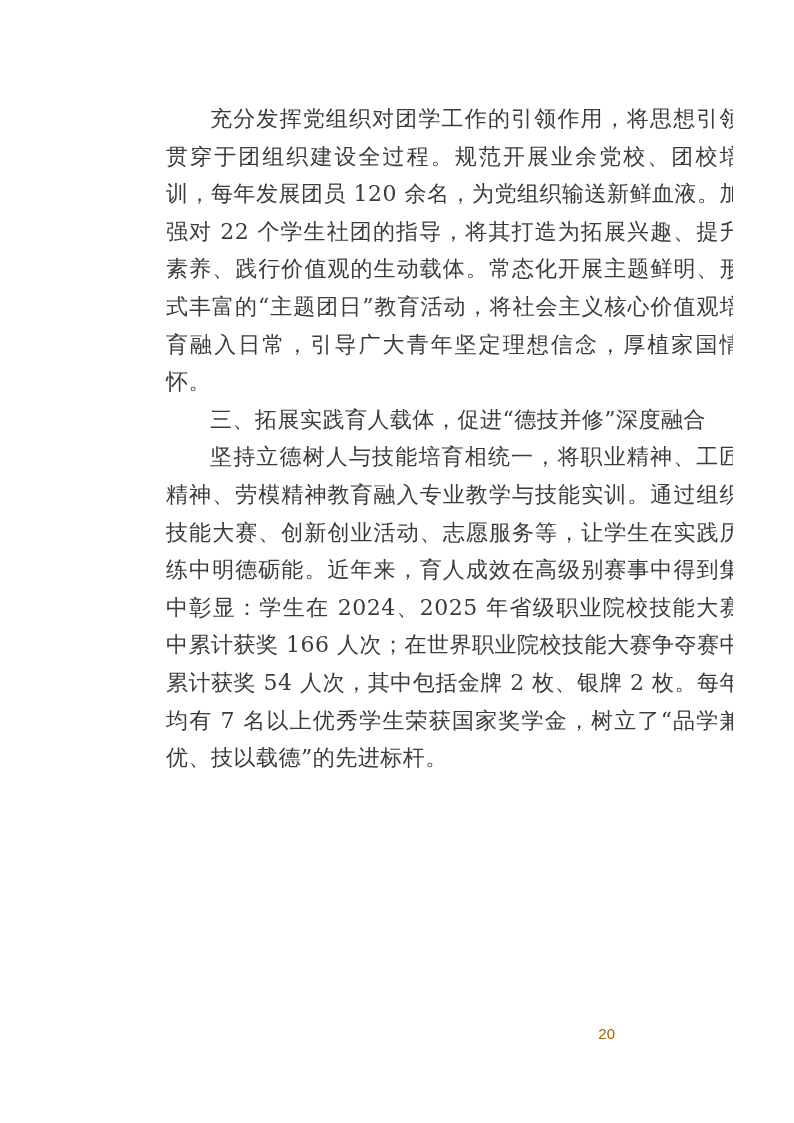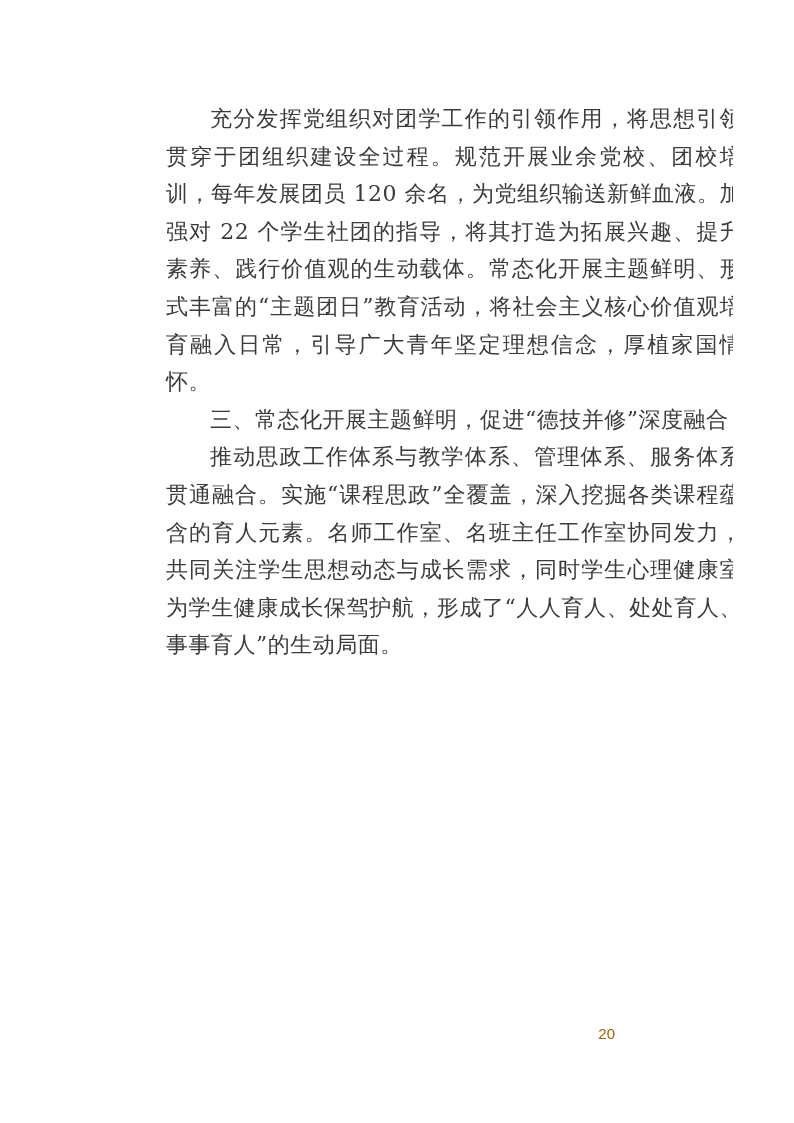--- a/index.html
+++ b/index.html
@@ -43,22 +43,22 @@
   }
 </style>
 </head>
 <body>
 
 <div class="page">
 
   <div class="doc-body">
     <p>充分发挥党组织对团学工作的引领作用，将思想引领贯穿于团组织建设全过程。规范开展业余党校、团校培训，每年发展团员 120 余名，为党组织输送新鲜血液。加强对 22 个学生社团的指导，将其打造为拓展兴趣、提升素养、践行价值观的生动载体。常态化开展主题鲜明、形式丰富的“主题团日”教育活动，将社会主义核心价值观培育融入日常，引导广大青年坚定理想信念，厚植家国情怀。</p>
 
-    <p class="heading">三、常态化开展主题鲜明，促进“德技并修”深度融合</p>
+    <p class="heading">三、拓展实践育人载体，促进“德技并修”深度融合</p>
+
+    <p>坚持立德树人与技能培育相统一，将职业精神、工匠精神、劳模精神教育融入专业教学与技能实训。通过组织技能大赛、创新创业活动、志愿服务等，让学生在实践历练中明德砺能。近年来，育人成效在高级别赛事中得到集中彰显：学生在 2024、2025 年省级职业院校技能大赛中累计获奖 166 人次；在世界职业院校技能大赛争夺赛中累计获奖 54 人次，其中包括金牌 2 枚、银牌 2 枚。每年均有 7 名以上优秀学生荣获国家奖学金，树立了“品学兼优、技以载德”的先进标杆。</p>
 
 
-
-    <p>推动思政工作体系与教学体系、管理体系、服务体系贯通融合。实施“课程思政”全覆盖，深入挖掘各类课程蕴含的育人元素。名师工作室、名班主任工作室协同发力，共同关注学生思想动态与成长需求，同时学生心理健康室为学生健康成长保驾护航，形成了“人人育人、处处育人、事事育人”的生动局面。</p>
   </div>
 
   <div class="page-number">20</div>
 
 </div>
 
 </body></html>

